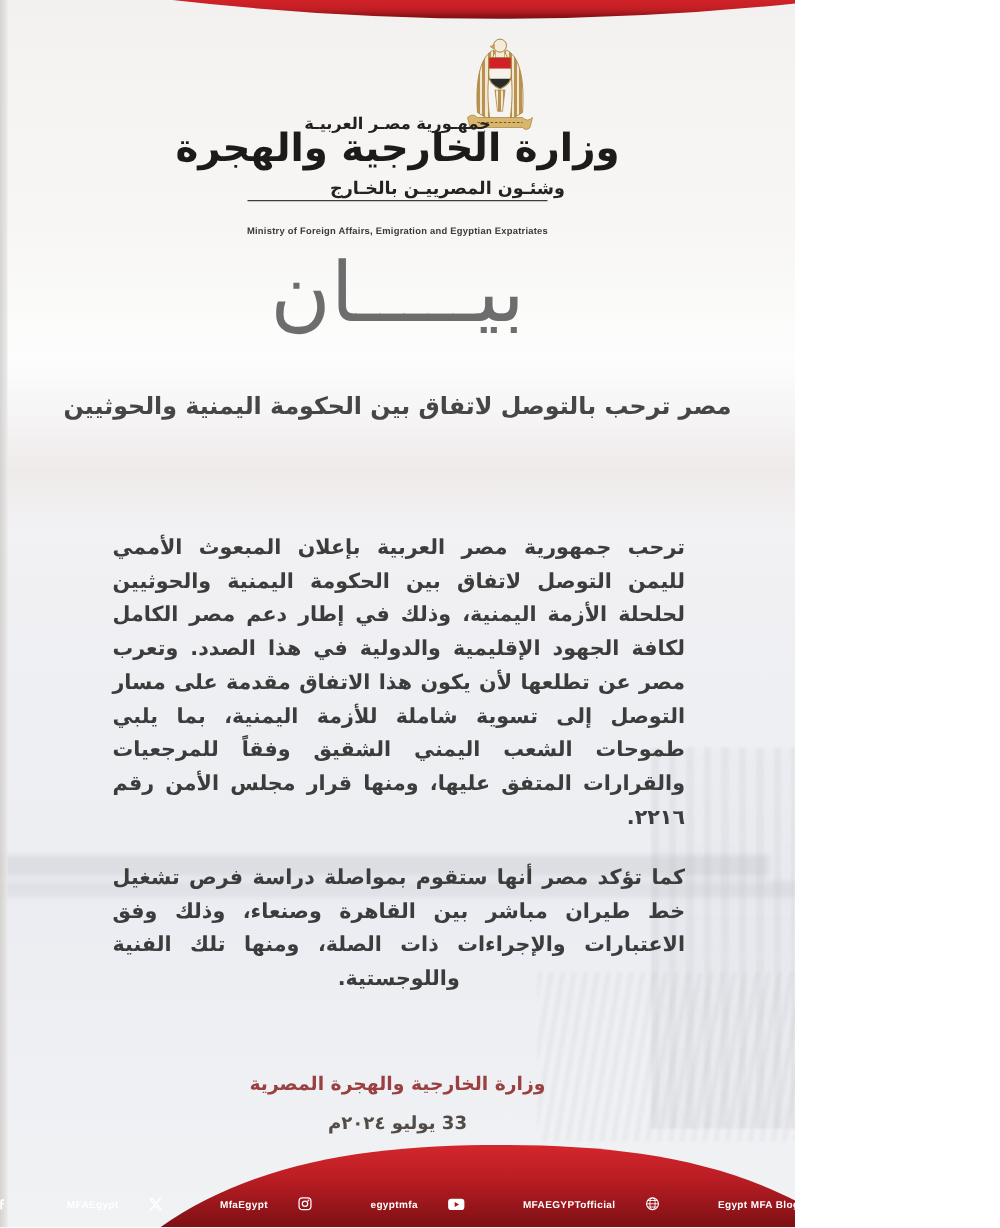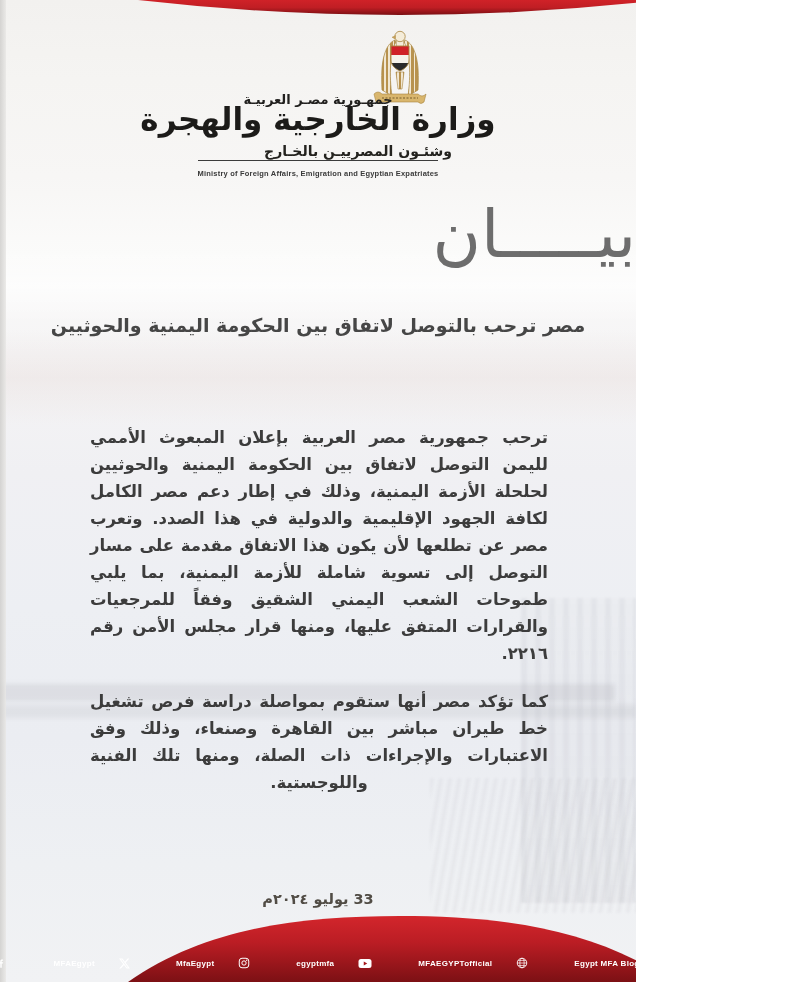--- a/index.html
+++ b/index.html
@@ -44,27 +44,27 @@
   .bottom-dome { bottom:0; }
 
   
   .emblem { position:absolute; top:28px; left:365px; z-index:2; }
   .center-line { position:absolute; left:0; width:100%; text-align:center; z-index:2; }
   .h-republic { top:92px;  font-size:13px; font-weight:bold; color:#22211f; letter-spacing:1.5px; direction:rtl; }
   .h-ministry { top:101px; font-size:31px; font-weight:bold; color:#1c1b19; direction:rtl; }
   .h-expat    { top:143px; font-size:14px; font-weight:bold; color:#24231f; letter-spacing:1.5px; direction:rtl;padding-left:40px; }
   .h-english-wrap { top:160px; display:flex; justify-content:center; }
   .h-english {
-    display:inline-block; border-top:1.5px solid #3c3c3c; padding-top:8px;
+    display:inline-block; border-top:1.5px solid #3c3c3c; padding-top:19px;
     font-family:"Liberation Sans", sans-serif; font-size:7.5px; font-weight:bold; color:#3a3a3a;
     letter-spacing:.2px;
   }
 
   
-  .title-bayan { top:180px; font-size:66px; line-height:110px; color:#6d6d6d; direction:rtl;text-align:right; }
+  .title-bayan { top:180px; font-size:66px; line-height:110px; color:#6d6d6d; direction:rtl; }
   .headline    { top:314px; font-size:19px; font-weight:bold; color:#464646; direction:rtl; }
 
   .body-text {
     position:absolute; top:408px; left:74px; right:72px; z-index:2;
     direction:rtl; text-align:justify; color:#3c3c3c;
     font-weight:bold; font-size:16.5px; line-height:27px;
   }
   .body-text p { margin:16px; }
   .body-text p + p { margin-top:21px; text-align-last:center; }
 
@@ -152,20 +152,21 @@
 
   <div class="center-line title-bayan">بيـــــان</div>
 
   <div class="center-line headline">مصر ترحب بالتوصل لاتفاق بين الحكومة اليمنية والحوثيين</div>
 
   <div class="body-text">
     <p>ترحب جمهورية مصر العربية بإعلان المبعوث الأممي لليمن التوصل لاتفاق بين الحكومة اليمنية والحوثيين لحلحلة الأزمة اليمنية، وذلك في إطار دعم مصر الكامل لكافة الجهود الإقليمية والدولية في هذا الصدد. وتعرب مصر عن تطلعها لأن يكون هذا الاتفاق مقدمة على مسار التوصل إلى تسوية شاملة للأزمة اليمنية، بما يلبي طموحات الشعب اليمني الشقيق وفقاً للمرجعيات والقرارات المتفق عليها، ومنها قرار مجلس الأمن رقم ٢٢١٦.</p>
     <p>كما تؤكد مصر أنها ستقوم بمواصلة دراسة فرص تشغيل خط طيران مباشر بين القاهرة وصنعاء، وذلك وفق الاعتبارات والإجراءات ذات الصلة، ومنها تلك الفنية واللوجستية.</p>
   </div>
 
+  <div class="center-line f-ministry">وزارة الخارجية والهجرة المصرية</div>
   <div class="center-line f-date">33 يوليو ٢٠٢٤م</div>
 
   <svg class="bottom-dome" width="800" height="68" viewBox="0 0 800 68">
     <defs>
       <linearGradient id="gDome" x1="0" y1="0" x2="0" y2="1">
         <stop offset="0" stop-color="#d3262c"></stop>
         <stop offset="0.4" stop-color="#bb1d24"></stop>
         <stop offset="1" stop-color="#7c1014"></stop>
       </linearGradient>
     </defs>

